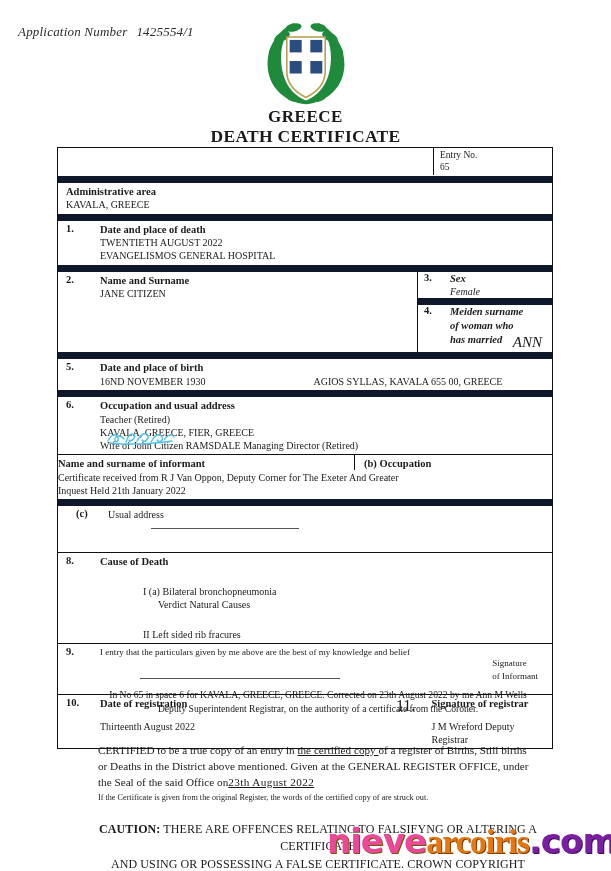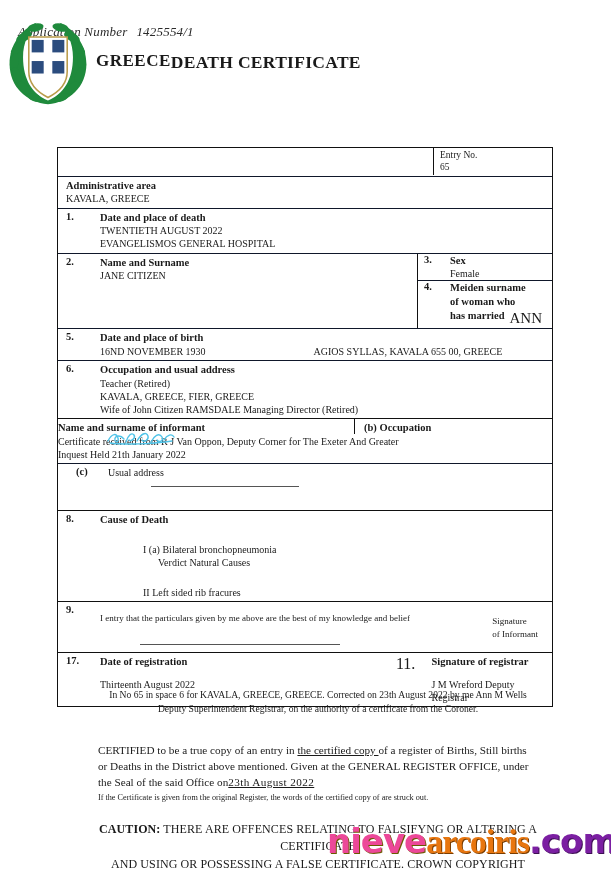--- a/index.html
+++ b/index.html
@@ -31,21 +31,21 @@
     font-style: italic;
     margin-left: 9px;
   }
 
   .emblem-wrap {
     position: absolute;
     left: 0;
     right: 0;
     top: 14px;
     display: flex;
-    flex-direction: row;
+    flex-direction: column;
     align-items: center;
   }
   .emblem { width: 96px; height: 96px; display: block; }
 
   .country-title {
     font-weight: bold;
     font-size: 17px;
     letter-spacing: .5px;
     line-height: 1.05;
     margin-top: -2px;
@@ -62,38 +62,38 @@
   
   .cert {
     position: absolute;
     left: 57px;
     top: 147px;
     width: 496px;
     border: 1.4px solid #111;
     box-sizing: border-box;
     background: #fff;
   }
-  .row { display: flex; border-bottom: 1px solid #0f172a; }
+  .row { display: flex; border-bottom: 7px solid #0f172a; }
   .row.last { border-bottom: none; }
   .row.thick { border-bottom: 1.6px solid #111; }
   .cell { box-sizing: border-box; padding: 2px 0 2px 0; position: relative; }
   .bdr-r { border-right: 1px solid #111; }
 
   .num-col {
     width: 42px;
     flex: none;
     padding-left: 8px;
     font-weight: bold;
     font-size: 10.5px;
   }
   .num-col.sub { font-weight: bold; padding-left: 18px; }
 
   .lbl { font-weight: bold; font-size: 10.5px; line-height: 1.3; }
   .val { font-size: 10px; line-height: 1.32; }
-  .val-sm { font-size: 9px; line-height: 1.35; margin-top: 8px; }
+  .val-sm { font-size: 9px; line-height: 1.35; }
 
   
   .entry-left { flex: 1 1 auto; height: 27px; }
   .entry-right {
     width: 118px; flex: none;
     padding-left: 6px;
   }
   .entry-right .lbl2 { font-size: 9.5px; line-height: 1.25; font-weight: normal; }
 
   
@@ -103,21 +103,21 @@
   .reg-left .rd .v { margin-left: 16px; }
   .reg-left .sub-d { font-size: 9.5px; margin-top: 13px; }
   .reg-left .sub-d .v { margin-left: 10px; }
 
   .wide { flex: 1 1 auto; }
 
   
   .right-col { width: 134px; flex: none; }
   .right-inner { display: flex; }
   .right-inner .n { width: 26px; flex: none; font-weight: bold; font-size: 10.5px; padding-left: 6px; }
-  .right-inner .b { flex: 1 1 auto; }
+  .right-inner .b { flex: 1 1 auto; font-style: italic; }
 
   .inline-right { float: right; padding-right: 10px; font-size: 15px; font-weight: normal; }
 
   
   .place { margin-left: 108px; }
 
   .indent { padding-left: 43px; }
 
   .occ-divider {
     position: absolute;
@@ -367,21 +367,21 @@
       <div class="val-sm">I entry that the particulars given by me above are the best of my knowledge and belief</div>
       <div class="sig-of-informant">
         <div>Signature</div>
         <div>of Informant</div>
       </div>
       <div class="sig-line long" style="margin-top:18px;"></div>
     </div>
   </div>
 
   <div class="row last" style="min-height:40px;">
-    <div class="cell num-col">17.</div>
+    <div class="cell num-col">10.</div>
     <div class="cell" style="width:300px;">
       <div class="lbl">Date of registration</div>
       <div class="val" style="margin-top:9px;">Thirteenth August 2022</div>
     </div>
     <div class="cell" style="width:36px;" style2="">11.</div>
     <div class="cell wide">
       <div class="lbl">Signature of registrar</div>
       <div class="val" style="margin-top:9px;">J M Wreford Deputy Registrar</div>
     </div>
   </div>

